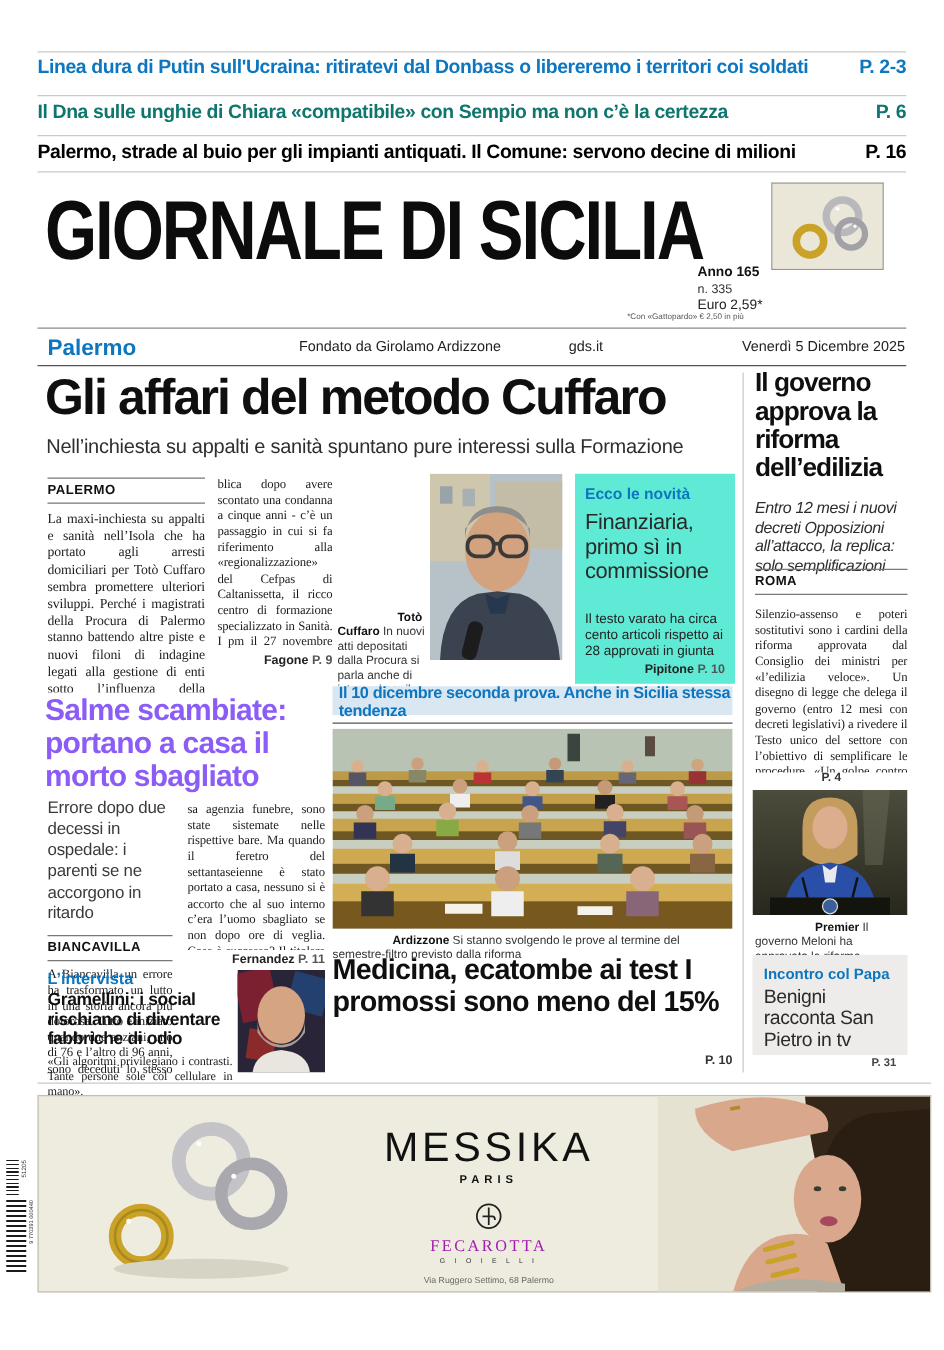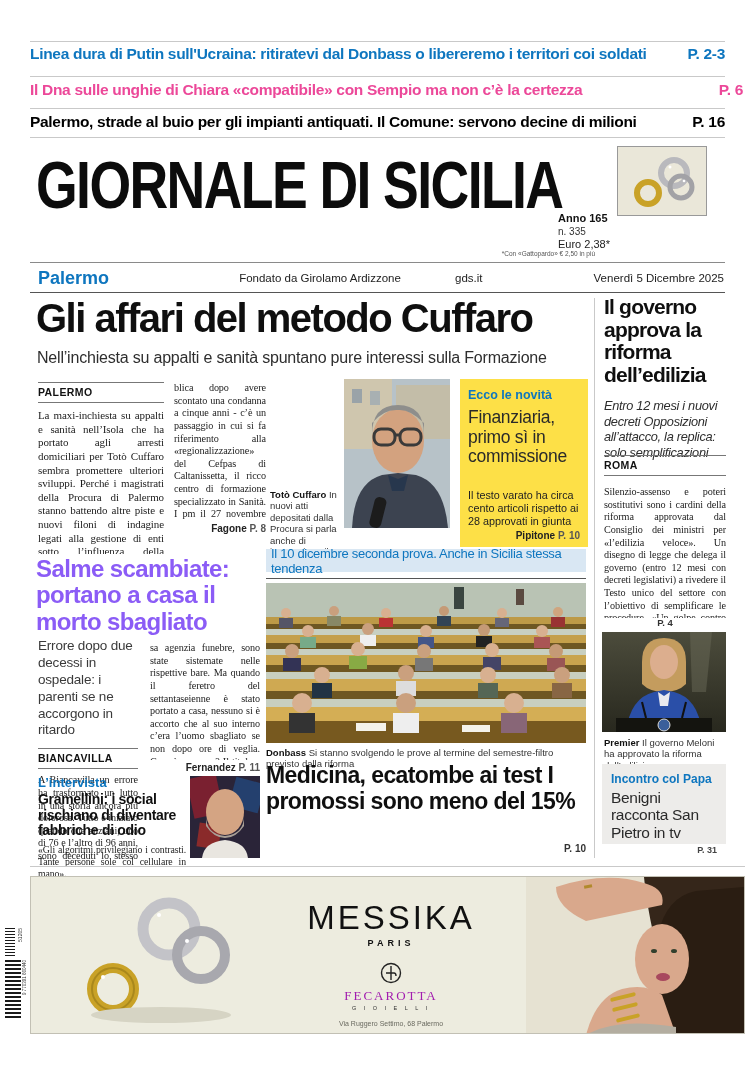--- a/index.html
+++ b/index.html
@@ -12,35 +12,35 @@
          line-height:1.24;color:#1c1c1c;letter-spacing:-0.1px;}
   .kicker-sm{font-size:10.5px;font-weight:bold;letter-spacing:.4px;color:#111;
              border-top:1px solid #777;border-bottom:1px solid #777;padding:3px 0 4px;}
   .blue{color:#0e76bf;}
   .gray{color:#000000;}
   .byline{font-size:10px;font-weight:bold;text-align:right;color:#222;}
   .byline .pg{color:#555;font-weight:bold;}
   .tophead{font-size:15.5px;font-weight:bold;letter-spacing:-0.3px;display:flex;
            justify-content:space-between;align-items:center;}
   .caption{font-size:9.5px;line-height:1.2;color:#333;}
-  .caption b{color:#111;}
+  .caption b{color:#111;margin-left:48px;}
   svg{display:block;}
 </style>
 </head>
 <body>
 
 <div id="page">
 
   <div class="rule" style="left:30px;right:30px;top:41px;"></div>
   <div class="abs tophead blue" style="left:30px;right:30px;top:45px;">
     <span>Linea dura di Putin sull'Ucraina: ritiratevi dal Donbass o libereremo i territori coi soldati</span>
     <span style="white-space:nowrap;">P. 2-3</span>
   </div>
   <div class="rule" style="left:30px;right:30px;top:76px;"></div>
-  <div class="abs tophead" style="left:30px;right:12px;top:81px;color:#ec4899;align-items:center;">
+  <div class="abs tophead" style="left:30px;right:30px;top:81px;color:#0f766e;align-items:center;">
     <span>Il Dna sulle unghie di Chiara «compatibile» con Sempio ma non c’è la certezza</span>
     <span style="white-space:nowrap;">P.  6</span>
   </div>
   <div class="rule" style="left:30px;right:30px;top:108px;"></div>
   <div class="abs tophead gray" style="left:30px;right:30px;top:113px;">
     <span>Palermo, strade al buio per gli impianti antiquati. Il Comune: servono decine di milioni</span>
     <span style="white-space:nowrap;">P. 16</span>
   </div>
   <div class="rule" style="left:30px;right:30px;top:137px;"></div>
 
@@ -52,21 +52,21 @@
       <circle cx="56" cy="26" r="13" fill="none" stroke="#b9b9bd" stroke-width="6"></circle>
       <circle cx="63" cy="40" r="11" fill="none" stroke="#a2a2a6" stroke-width="5"></circle>
       <circle cx="30" cy="46" r="11" fill="none" stroke="#c9a227" stroke-width="6"></circle>
       <circle cx="52" cy="20" r="1.5" fill="#fff"></circle>
         <circle cx="66" cy="34" r="1.3" fill="#fff"></circle>
     </svg>
   </div>
   <div class="abs" style="left:558px;top:212px;line-height:1.25;">
     <div style="font-size:11px;font-weight:bold;">Anno 165</div>
     <div style="font-size:10px;color:#333;">n. 335</div>
-    <div style="font-size:11px;color:#222;">Euro 2,38*</div>
+    <div style="font-size:11px;color:#222;">Euro 2,59*</div>
   </div>
   <div class="abs" style="left:450px;top:250px;width:145px;text-align:right;font-size:6.5px;color:#555;">*Con «Gattopardo» € 2,50 in più</div>
 
   <div class="rule" style="left:30px;right:30px;top:262px;background:#8a8a8a;"></div>
   <div class="abs blue" style="left:38px;top:268px;font-size:18px;font-weight:900;">Palermo</div>
   <div class="abs" style="left:210px;top:272px;width:220px;text-align:center;font-size:11.5px;color:#222;">Fondato da Girolamo Ardizzone</div>
   <div class="abs" style="left:455px;top:272px;font-size:11.5px;color:#222;">gds.it</div>
   <div class="abs" style="right:31px;top:272px;font-size:11.5px;color:#222;">Venerdì 5 Dicembre 2025</div>
   <div class="rule dark" style="left:30px;right:30px;top:292px;"></div>
 
@@ -76,21 +76,21 @@
   <div class="abs" style="left:37px;top:349px;width:556px;font-size:16px;color:#2e2e2e;letter-spacing:-0.2px;">Nell’inchiesta su appalti e sanità spuntano pure interessi sulla Formazione</div>
 
   <div class="abs" style="left:38px;top:382px;width:126px;">
     <div class="kicker-sm">PALERMO</div>
     <div class="serif" style="font-size:11px;height:145px;overflow:hidden;margin-top:6px;">La maxi-inchiesta su appalti e sanità nell’Isola che ha portato agli arresti domiciliari per Totò Cuffaro sembra promettere ulteriori sviluppi. Perché i magistrati della Procura di Palermo stanno battendo altre piste e nuovi filoni di indagine legati alla gestione di enti sotto l’influenza della Regione. Nell’atto d’accusa con il quale il gip di Palermo ha spedito ai domiciliari l’ex presidente della Regione - tornato sulla scena pub-</div>
   </div>
   <div class="abs" style="left:174px;top:382px;width:92px;">
     <div class="serif" style="font-size:10.2px;height:138px;overflow:hidden;">blica dopo avere scontato una condanna a cinque anni - c’è un passaggio in cui si fa riferimento alla «regionalizzazione» del Cefpas di Caltanissetta, il ricco centro di formazione specializzato in Sanità. I pm il 27 novembre hanno depositato altre carte, comprese quelle sul Cefpas, in relazione al capitolo relativo al reato associativo. Si tratta, a detta dell’accusa, di «ulteriori risultanze relative a un altro illecito affare che avrebbe interessato l’ex presidente Cuffaro».</div>
     <div class="byline" style="margin-top:3px;">
       <span>Fagone</span>
-      <span class="pg">P. 8</span>
+      <span class="pg">P. 9</span>
     </div>
   </div>
   <div class="abs caption" style="left:270px;top:489px;width:72px;">
     <b>Totò Cuffaro</b>
     <span>In nuovi atti depositati dalla Procura si parla anche di interessi per il Cefpas</span>
   </div>
   <div class="abs" style="left:344px;top:379px;width:106px;height:149px;">
     <svg width="106" height="149" viewBox="0 0 106 149">
       <rect width="106" height="149" fill="#b7c2c8"></rect>
       <rect x="0" y="0" width="48" height="70" fill="#cfc6ae"></rect>
@@ -100,21 +100,21 @@
       <ellipse cx="54" cy="62" rx="26" ry="32" fill="#d3a27f"></ellipse>
       <path d="M28 56 Q28 26 54 26 Q80 26 80 56 L80 44 Q66 30 54 31 Q40 30 28 44 Z" fill="#8e8e8c"></path>
       <rect x="30" y="50" width="21" height="16" rx="7" fill="none" stroke="#3a3a3a" stroke-width="3"></rect>
       <rect x="56" y="50" width="21" height="16" rx="7" fill="none" stroke="#3a3a3a" stroke-width="3"></rect>
       <line x1="51" y1="56" x2="56" y2="56" stroke="#3a3a3a" stroke-width="3"></line>
       <path d="M8 149 Q10 104 38 96 L54 94 L72 96 Q100 104 104 149 Z" fill="#3c4350"></path>
       <path d="M44 96 L54 100 L64 96 L60 112 L48 112 Z" fill="#27374d"></path>
       <rect x="28" y="118" width="12" height="31" rx="5" fill="#1c1c1c" transform="rotate(14 34 133)"></rect>
     </svg>
   </div>
-  <div class="abs" style="left:460px;top:379px;width:112px;height:150px;background:#fde047;padding:9px 8px;">
+  <div class="abs" style="left:460px;top:379px;width:112px;height:150px;background:#5eead4;padding:9px 8px;">
     <div class="blue" style="font-size:12.5px;font-weight:900;">Ecco le novità</div>
     <div style="font-size:17.5px;line-height:1.12;color:#2a2a2a;margin-top:6px;letter-spacing:-0.3px;">Finanziaria, primo sì in commissione</div>
     <div style="font-size:10.8px;line-height:1.2;color:#222;margin-top:22px;">Il testo varato ha circa cento articoli rispetto ai 28 approvati in giunta</div>
     <div class="byline" style="margin-top:2px;">
       <span>Pipitone</span>
       <span class="pg">P. 10</span>
     </div>
   </div>
 
   <div class="abs" style="left:36px;top:556px;width:228px;font-size:24px;font-weight:900;letter-spacing:-0.6px;line-height:1.1;color:#8b5cf6;">Salme scambiate: portano a casa il morto sbagliato</div>
@@ -146,21 +146,21 @@
       <rect x="0" y="0" width="30" height="40" fill="#7a2030" transform="rotate(-12 15 20)"></rect>
       <rect x="42" y="4" width="30" height="30" fill="#24406e" transform="rotate(15 57 19)"></rect>
       <rect x="8" y="48" width="22" height="24" fill="#8a2a2a" transform="rotate(8 19 60)"></rect>
       <ellipse cx="35" cy="36" rx="19" ry="23" fill="#d4a483"></ellipse>
       <path d="M16 40 Q16 58 35 60 Q54 58 54 40 L54 50 Q46 62 35 62 Q24 62 16 50 Z" fill="#a89f96"></path>
       <path d="M12 82 Q14 66 35 64 Q56 66 58 82 Z" fill="#e9e6e0"></path>
     </svg>
   </div>
 
   <div class="abs" style="left:266px;top:549px;width:320px;height:23px;background:#d9e7f3;display:flex;align-items:center;">
-    <span class="blue" style="font-size:13px;font-weight:400;letter-spacing:-0.3px;padding-left:5px;">Il 10 dicembre seconda prova. Anche in Sicilia stessa tendenza</span>
+    <span class="blue" style="font-size:13px;font-weight:700;letter-spacing:-0.3px;padding-left:5px;">Il 10 dicembre seconda prova. Anche in Sicilia stessa tendenza</span>
   </div>
   <div class="rule dark" style="left:266px;width:320px;top:578px;"></div>
   <div class="abs" style="left:266px;top:583px;width:320px;height:160px;">
     <svg width="320" height="160" viewBox="0 0 320 160">
       <rect width="320" height="160" fill="#c8cfc0"></rect>
       <rect x="0" y="0" width="320" height="34" fill="#b9c3b4"></rect>
       <rect x="188" y="4" width="10" height="22" fill="#3a4540"></rect>
       <rect x="250" y="6" width="8" height="16" fill="#5a4a40"></rect>
       <g>
         <rect x="0" y="34" width="320" height="7" fill="#bd9a47"></rect>
@@ -220,21 +220,21 @@
         <circle cx="140" cy="120" r="10" fill="#caa07e"></circle>
           <rect x="127" y="130" width="26" height="20" fill="#eee"></rect>
         <circle cx="248" cy="120" r="10" fill="#d8b090"></circle>
           <rect x="235" y="130" width="26" height="20" fill="#867"></rect>
         <rect x="90" y="140" width="30" height="8" fill="#f4f2ea"></rect>
           <rect x="196" y="142" width="28" height="7" fill="#f4f2ea"></rect>
       </g>
     </svg>
   </div>
   <div class="abs caption" style="left:266px;top:747px;width:320px;">
-    <b>Donbass</b>
+    <b>Ardizzone</b>
     <span>Si stanno svolgendo le prove al termine del semestre-filtro previsto dalla riforma</span>
   </div>
   <div class="abs" style="left:266px;top:763px;width:320px;font-size:23px;font-weight:900;letter-spacing:-0.6px;line-height:1.12;color:#0f0f0f;">Medicina, ecatombe ai test I promossi sono meno del 15%</div>
   <div class="abs" style="left:266px;top:843px;width:320px;text-align:right;font-size:10px;font-weight:bold;color:#333;">P. 10</div>
 
   <div class="abs" style="left:604px;top:296px;width:122px;font-size:21px;font-weight:900;letter-spacing:-0.8px;line-height:1.08;color:#0f0f0f;">Il governo approva la riforma dell’edilizia</div>
   <div class="abs" style="left:604px;top:398px;width:122px;font-size:12.8px;line-height:1.22;color:#2e2e2e;letter-spacing:-0.3px;font-style:italic;">Entro 12 mesi i nuovi decreti Opposizioni all’attacco, la replica: solo semplificazioni</div>
   <div class="abs" style="left:604px;top:455px;width:122px;">
     <div class="kicker-sm">ROMA</div>
   </div>

